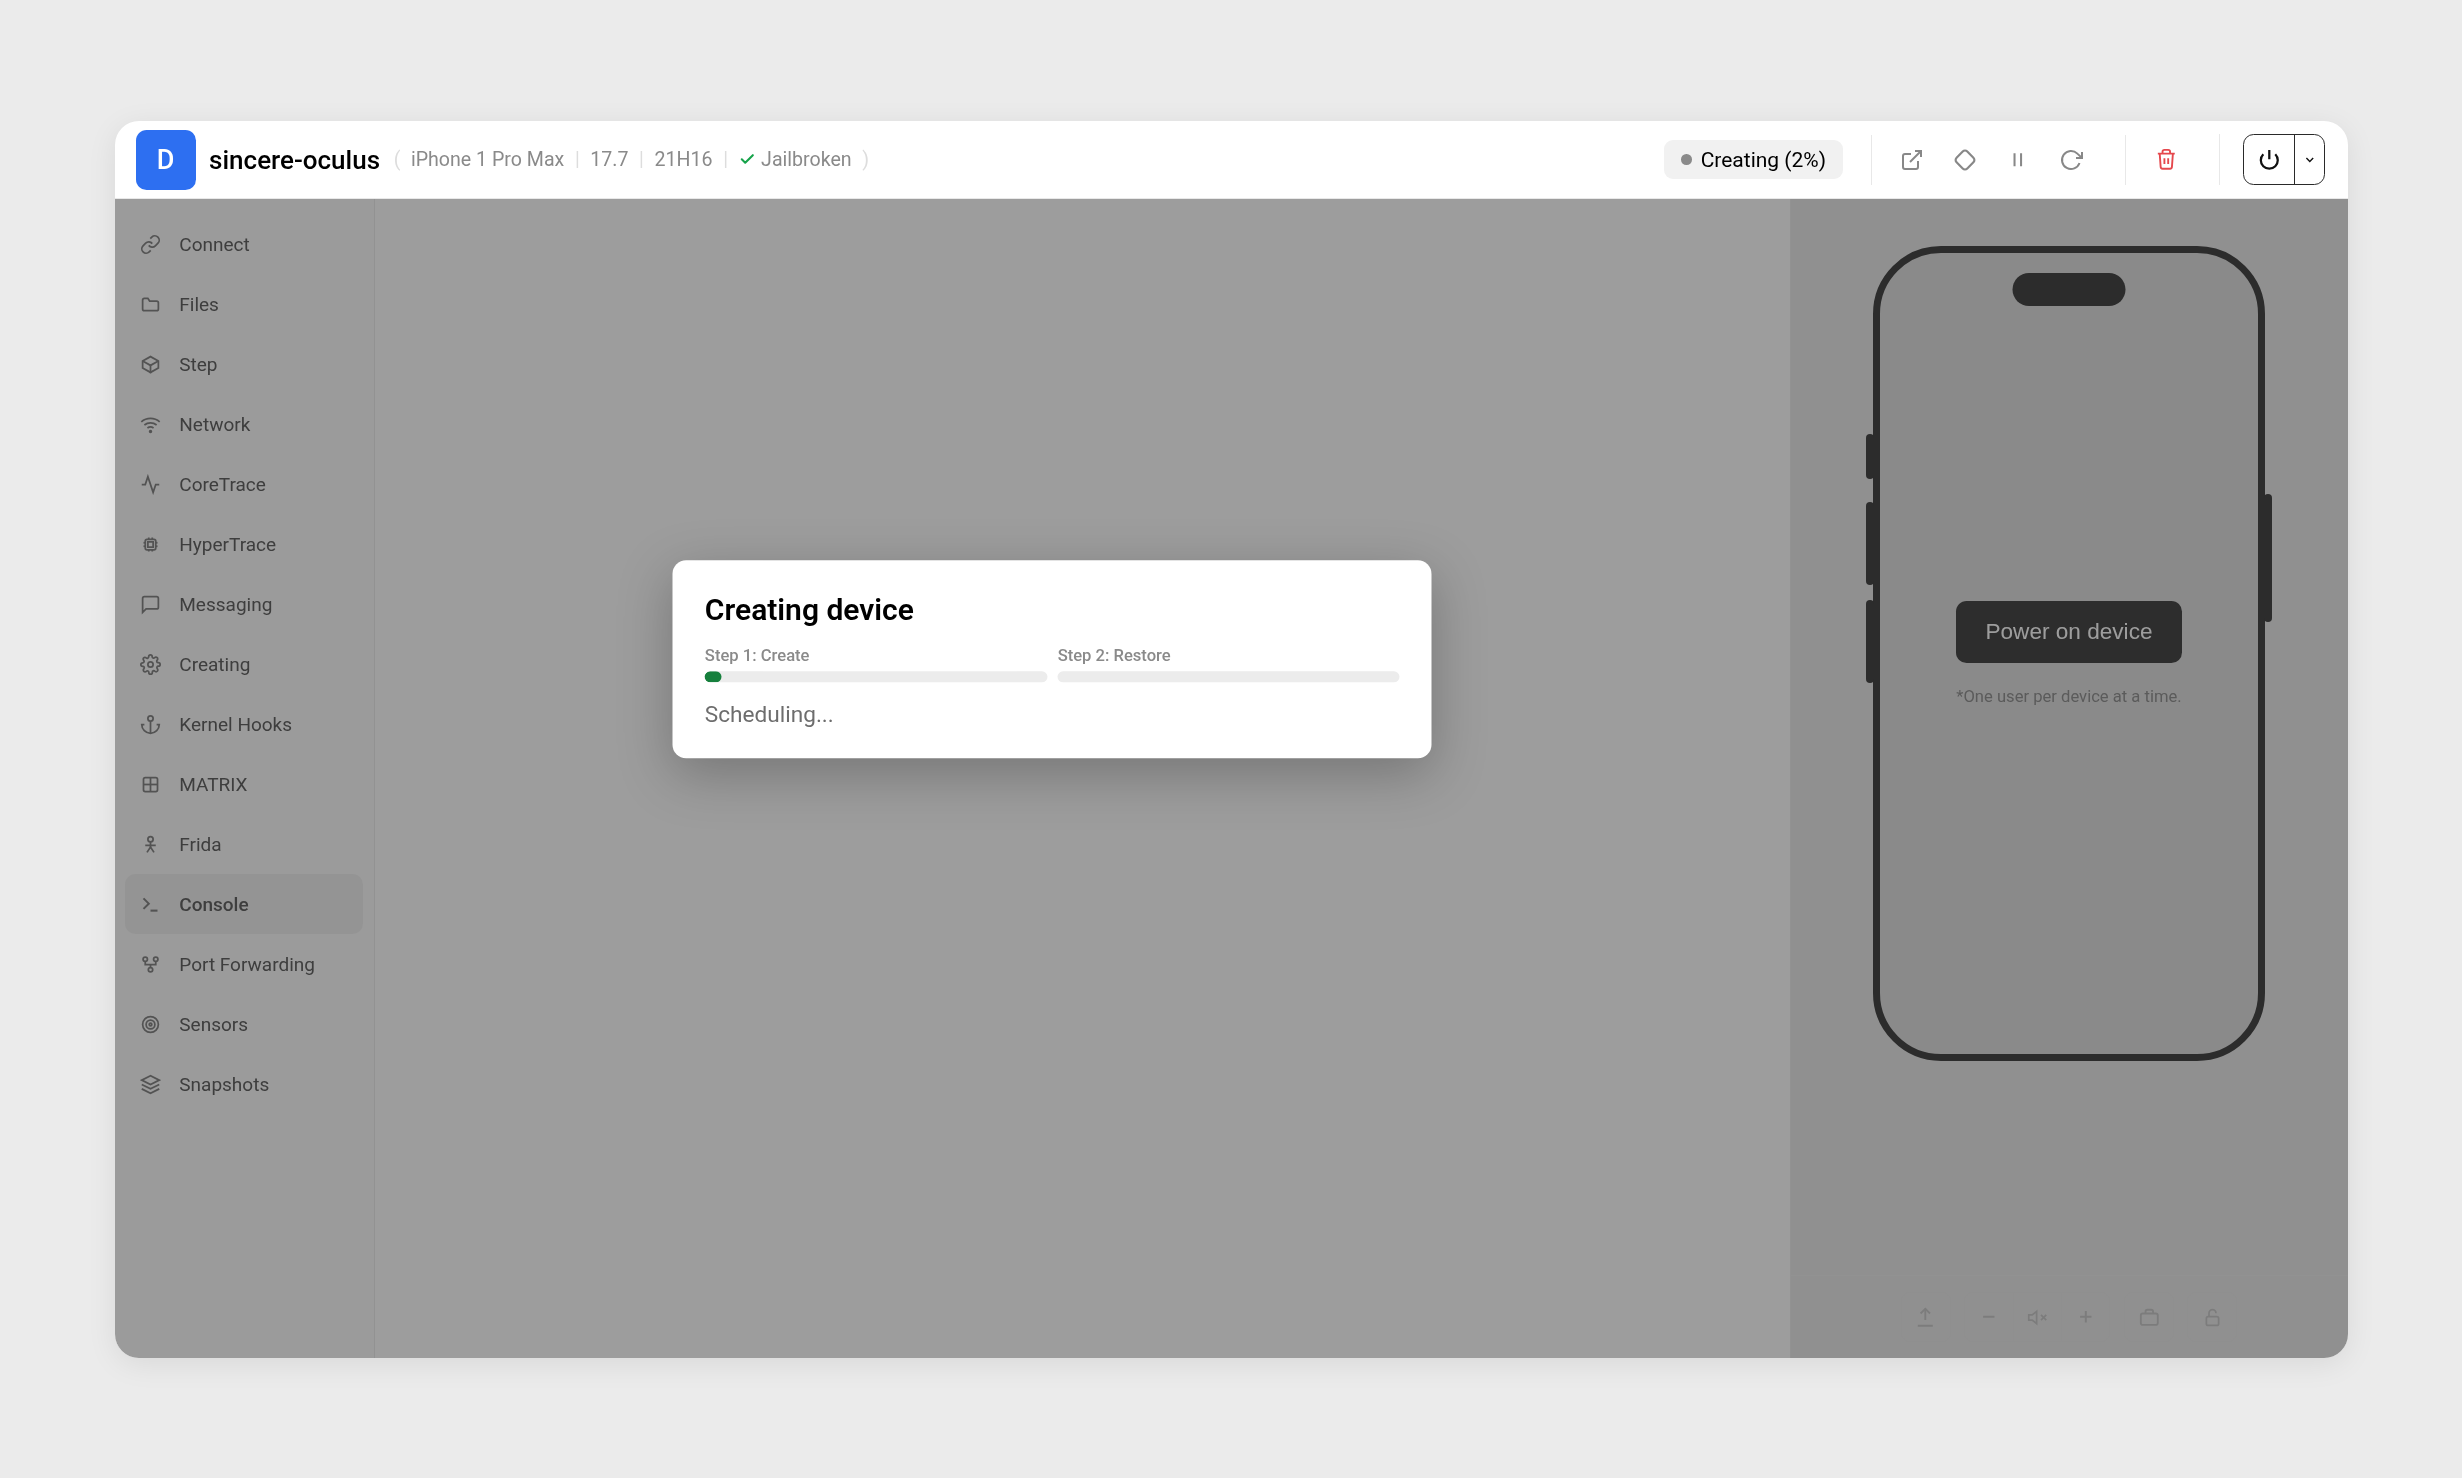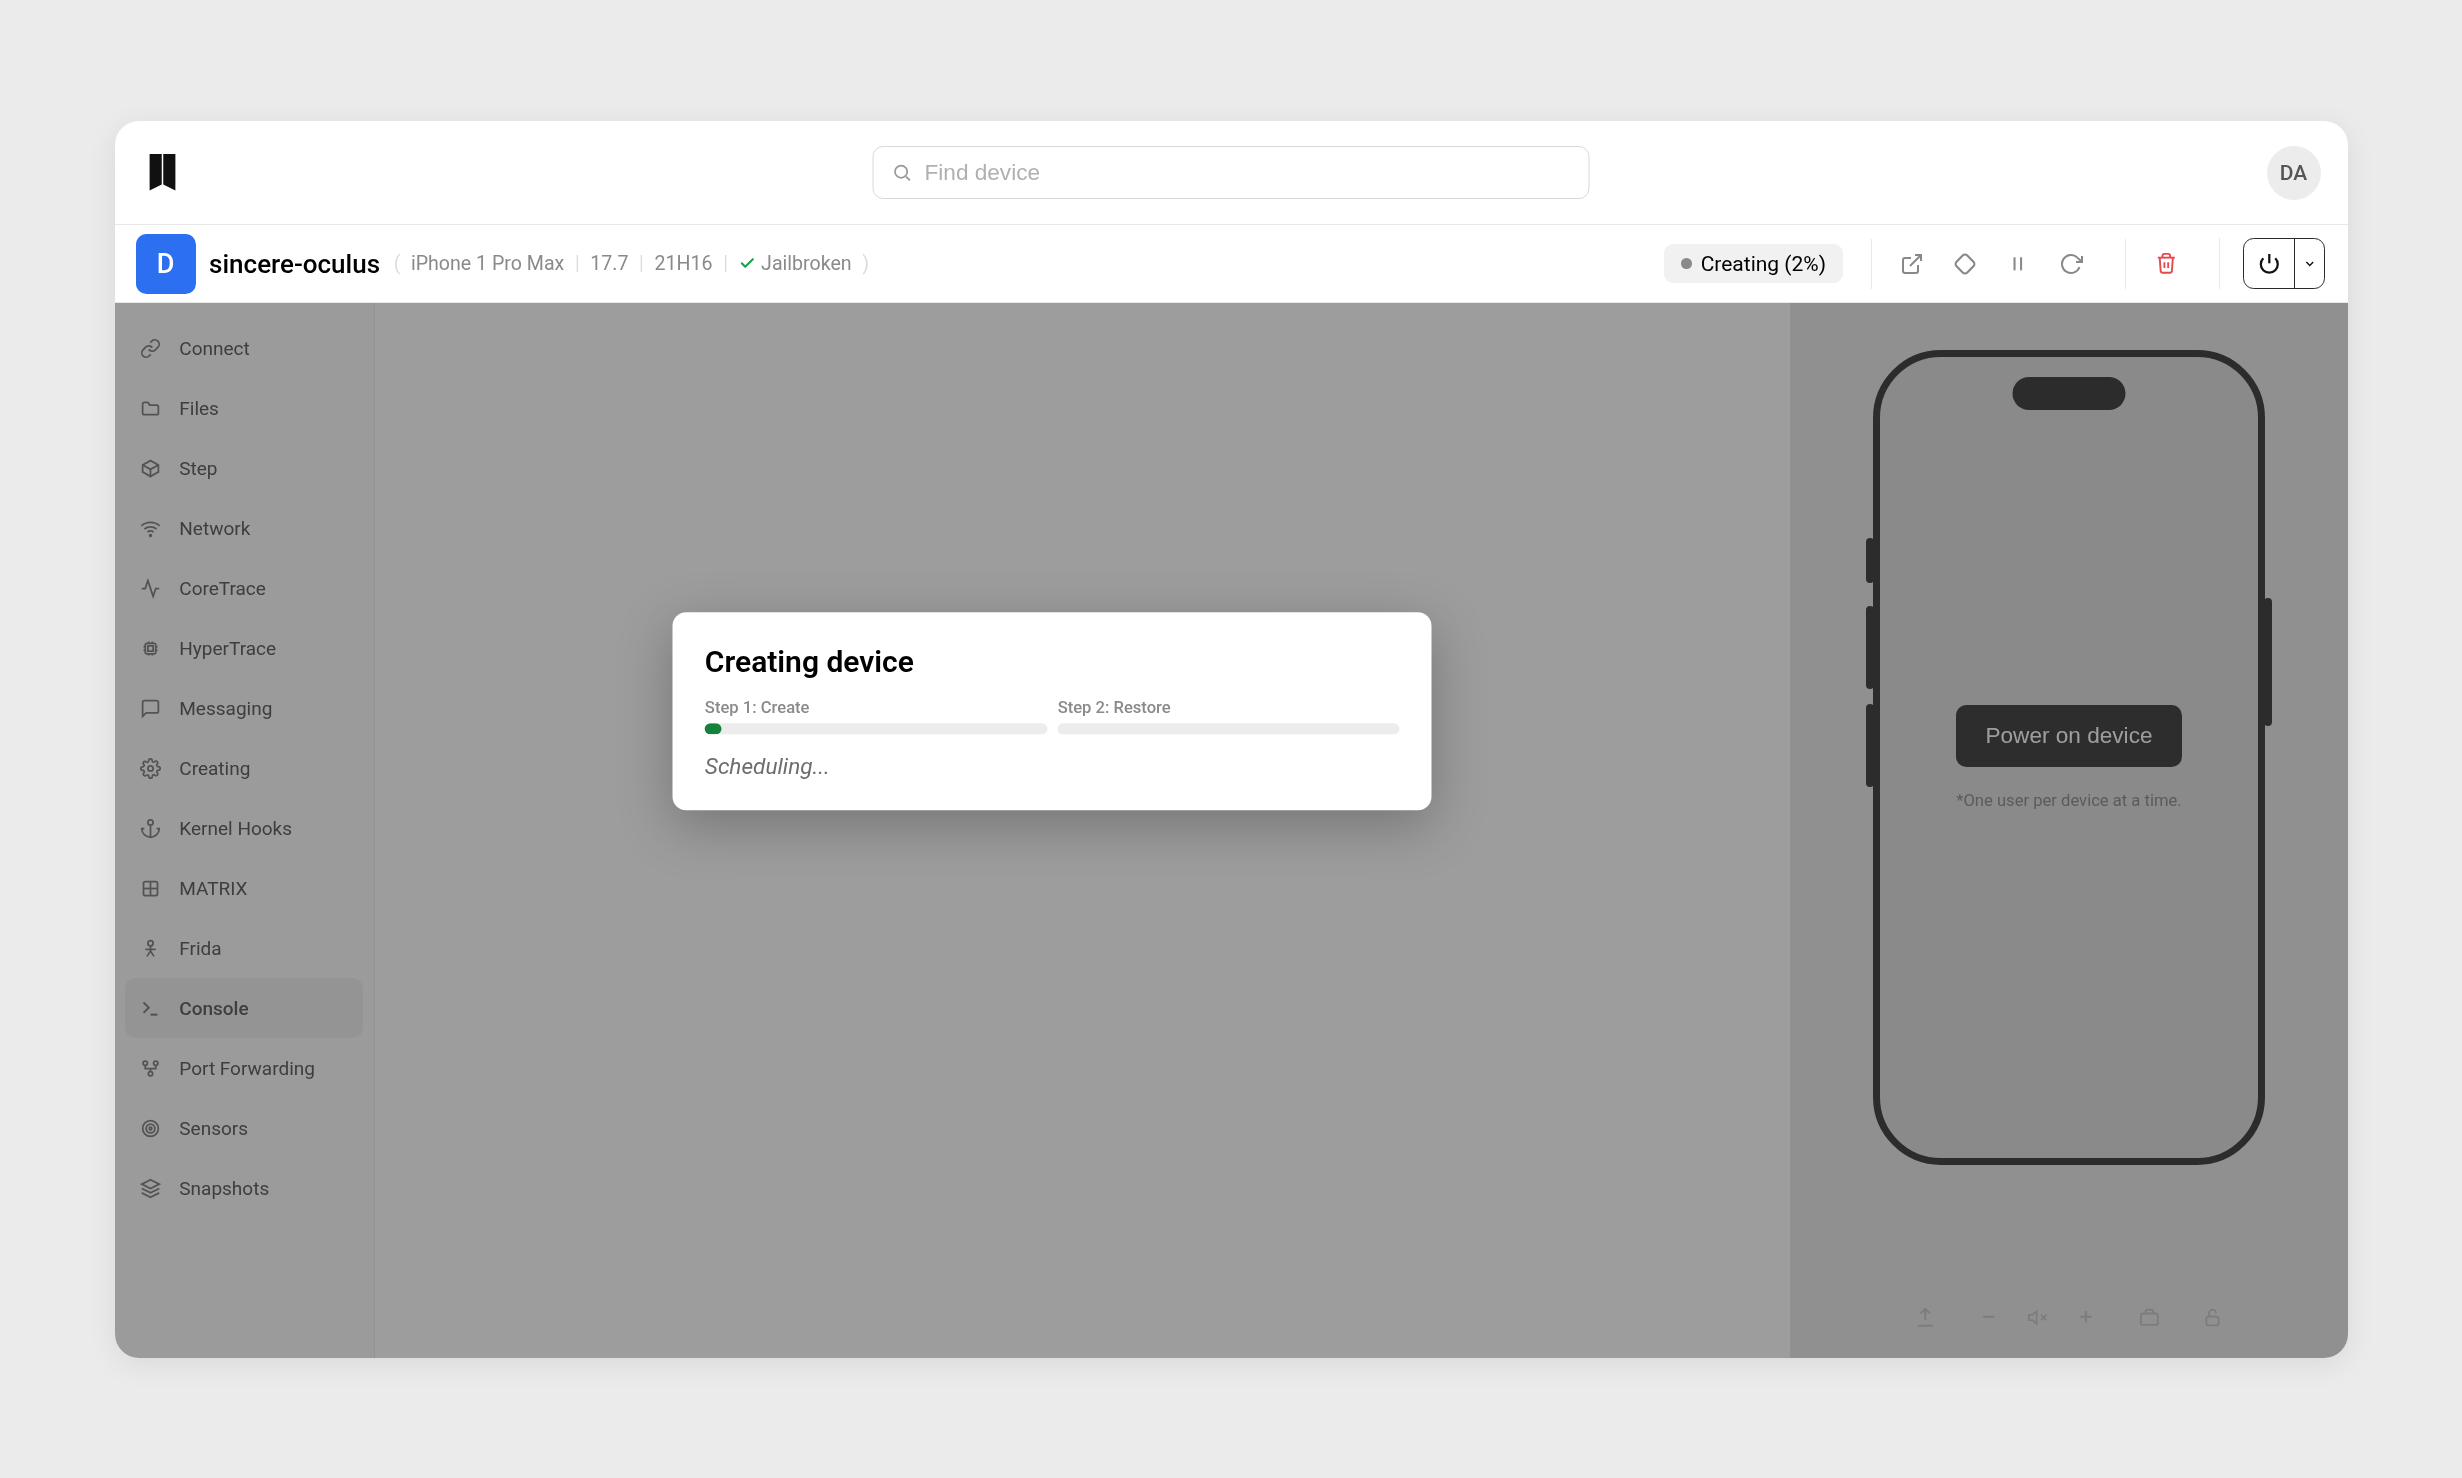--- a/index.html
+++ b/index.html
@@ -230,51 +230,29 @@
     border-radius: 13.6px;
     padding: 32px 32px 30px;
     box-shadow: 0 15px 53px rgba(0,0,0,0.25);
   }
   .modal h2 { font-size: 30px; font-weight: 600; margin-bottom: 19.6px; }
   .steps { display:flex; gap:10.6px; margin-bottom: 1.5px; }
   .step { flex:1; }
   .step-label { font-size: 16.6px; color:#8a8a8a; margin-bottom: 6px; font-weight: 500; }
   .bar { height: 10.6px; background:#ececec; border-radius: 6px; position:relative; overflow:hidden; }
   .bar-fill { position:absolute; left:0; top:0; bottom:0; background:#16803d; border-radius:6px; }
-  .modal-status { margin-top: 19.6px; font-size: 22.6px; color:#6d6d6d;font-style:italic; }
+  .modal-status { margin-top: 19.6px; font-size: 22.6px; color:#6d6d6d; }
 
   svg { display:block; }
 </style>
 </head>
 <body>
 
 <div class="app-window">
 
-  <div class="topbar">
-    <div class="logo">
-      <svg viewBox="0 0 46 58" width="35" height="44">
-          <path fill="#111" d="M6 4 L22 4 L22 44 L6 52 Z"></path>
-          <path fill="#111" d="M24 4 L40 4 L40 52 L24 44 Z"></path>
-        </svg>
-    </div>
-    <div class="search-wrap">
-      <div class="search">
-        <span>
-          <svg width="21" height="21" viewBox="0 0 24 24" fill="none" stroke="#999" stroke-width="2">
-              <circle cx="11" cy="11" r="7"></circle>
-              <line x1="21" y1="21" x2="16.65" y2="16.65"></line>
-            </svg>
-        </span>
-        <input type="text" placeholder="Find device" style="">
-      </div>
-    </div>
-    <div class="avatar">
-      <span>DA</span>
-    </div>
-  </div>
 
   <div class="devicebar">
     <div class="proj-badge">
       <span>D</span>
     </div>
     <span class="device-name">sincere-oculus</span>
     <div class="device-meta">
       <span class="sep">(</span>
       <span>iPhone 1 Pro Max</span>
       <span class="sep">|</span>

